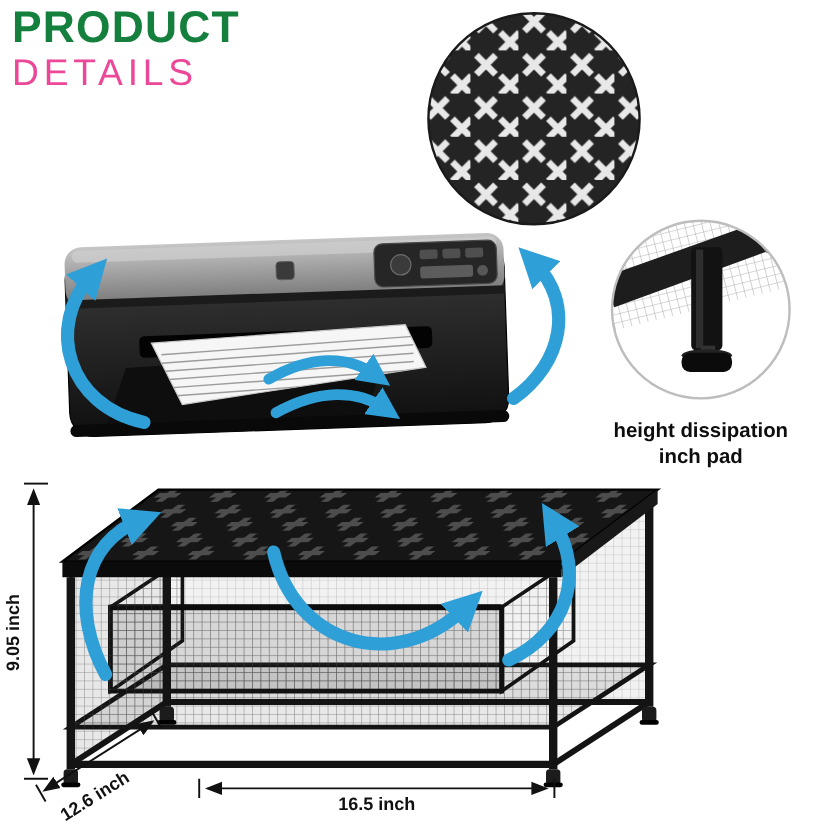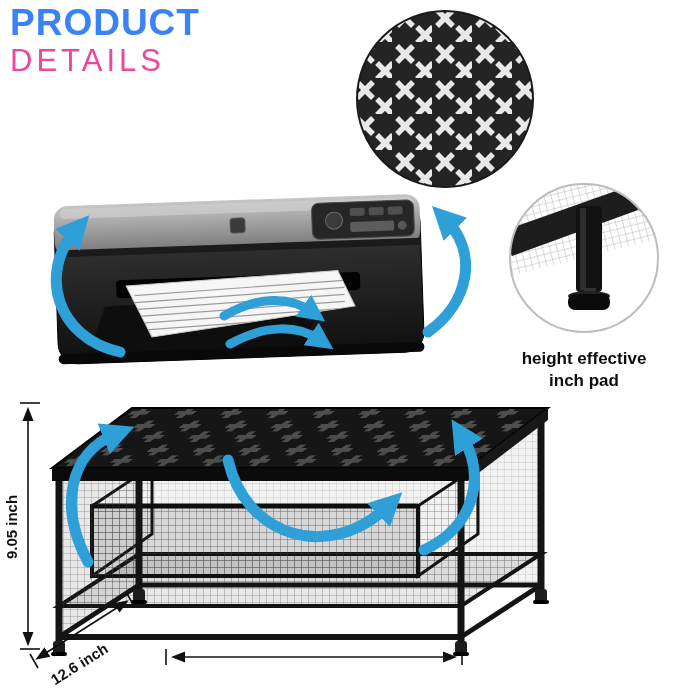--- a/index.html
+++ b/index.html
@@ -3,21 +3,21 @@
 <meta charset="utf-8">
 <style>
   html,body{margin:0;padding:0;background:#fff;}
   .page{position:relative;width:679px;height:688px;background:#fff;overflow:hidden;
         font-family:"Liberation Sans",sans-serif;}
   .scene{position:absolute;left:0;top:0;z-index:1;}
   .detail-circle{position:absolute;z-index:2;}
   #heat-circle{left:352px;top:6px;}
   #foot-circle{left:506px;top:180px;}
   .title{position:absolute;left:10px;top:4px;z-index:3;}
-  .title .l1{font-size:37px;font-weight:800;color:#3b82f6;letter-spacing:1px;line-height:1.05;}
+  .title .l1{font-size:37px;font-weight:800;color:#15803d;letter-spacing:1px;line-height:1.05;}
   .title .l2{font-size:31px;font-weight:400;color:#ec4899;letter-spacing:4px;line-height:1.15;}
   .callout{position:absolute;z-index:3;color:#0d0d0d;font-weight:700;}
   #heat-callout{left:528px;top:10px;width:148px;font-size:18px;line-height:1.28;text-align:left;}
   #foot-callout{left:492px;top:348px;width:184px;font-size:17px;line-height:1.3;text-align:center;}
   .dim{position:absolute;z-index:3;font-size:15px;font-weight:700;color:#111;text-align:center;height:20px;}
   #dim-height{left:-47px;top:517px;width:120px;transform:rotate(-90deg);}
   #dim-depth{left:18px;top:655px;width:124px;transform:rotate(-32deg);}
   #dim-width{left:253px;top:662px;width:122px;}
 </style>
 </head>
@@ -223,20 +223,21 @@
     <circle cx="78" cy="78" r="74" fill="none" stroke="#bdbdbd" stroke-width="2"></circle>
   </svg>
 
   <div class="title">
     <div class="l1">PRODUCT</div>
     <div class="l2">DETAILS</div>
   </div>
 
 
   <div id="foot-callout" class="callout">
-    <div>height effective</div>
+    <div>height dissipation</div>
     <div>inch pad</div>
   </div>
 
   <div id="dim-height" class="dim">9.05 inch</div>
   <div id="dim-depth" class="dim">12.6 inch</div>
+  <div id="dim-width" class="dim">16.5 inch</div>
 
 </div>
 
 </body></html>

